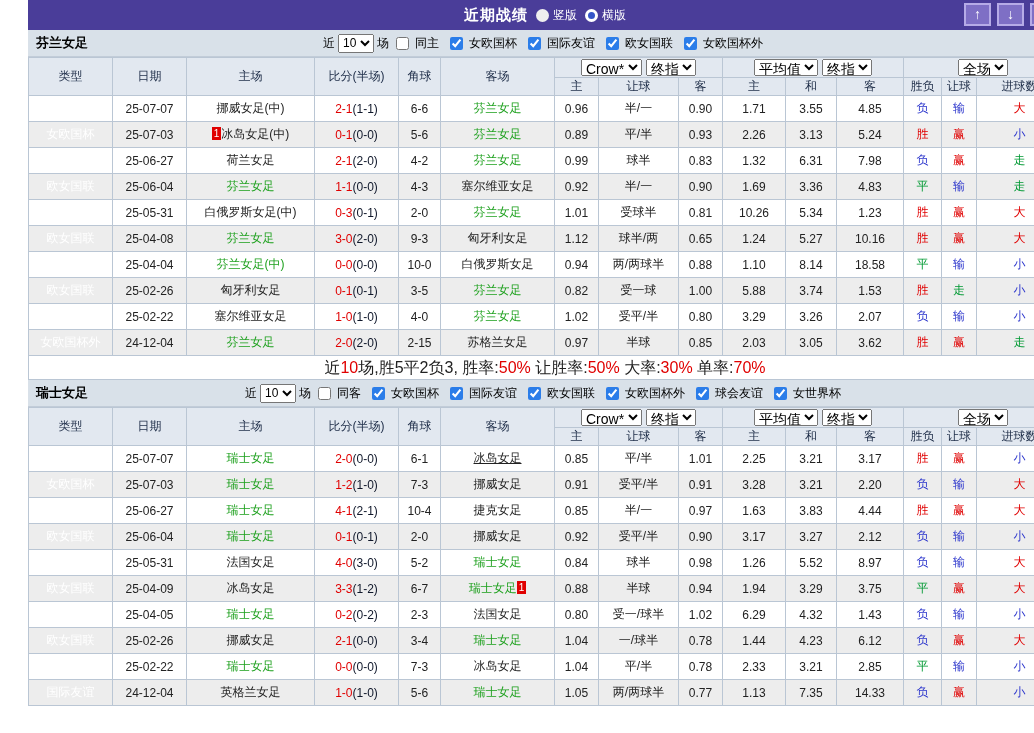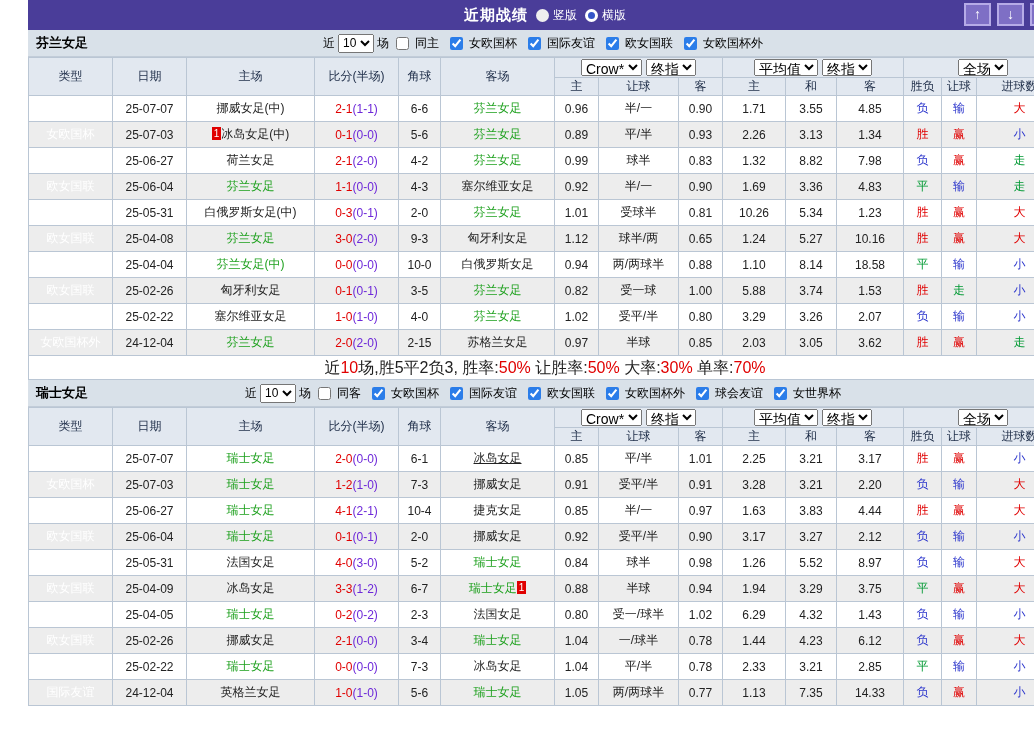--- a/index.html
+++ b/index.html
@@ -35,21 +35,21 @@
   tbody tr.even td{background:#ededed;}
   tbody tr.odd td{background:#fff;}
   tbody td.col-odds{background:#fbf5eb;margin-left:18px;}
   tbody td.col-avg{background:#e7f2f6;}
   td.type-cell{color:#fff;border-top-color:#fff;border-bottom-color:#fff;}
   tr:first-child td.type-cell{border-top-color:#bac6d4;}
   .t-orange{background:#ff7a00;} .t-blue{background:#4a64b2;} .t-crimson{background:#d01349;} .t-green{background:#1ea94d;}
   .c-red{color:#e00000;} .c-green{color:#009933;} .c-blue{color:#2b35cc;}
   .team-green{color:#1fa11f;}
   .team-underline{text-decoration:underline;cursor:pointer;}
-  .score-ft{color:#e00000;} .score-ht{color:#6d28d9;}
+  .score-ft{color:#e00000;} .score-ht{color:#0f172a;}
   .badge1{display:inline-block;background:#e00000;color:#fff;font-size:10px;line-height:13px;padding:0 2px;vertical-align:1px;}
 
   
   .summary{height:23px;line-height:23px;border:1px solid #bac6d4;border-top:none;text-align:center;font-size:16px;background:#fff;color:#222;}
   .summary .red{color:#e00000;}
 </style>
 </head>
 <body>
 
 <div class="window">
@@ -155,37 +155,37 @@
             <td>25-07-03</td>
             <td><span><span class="badge1">1</span><span>冰岛女足(中)</span></span></td>
             <td><span class="score-ft">0-1</span><span class="score-ht">(0-0)</span></td>
             <td>5-6</td>
             <td><span><span class="team-green ">芬兰女足</span></span></td>
             <td class="col-odds">0.89</td>
             <td class="col-odds">平/半</td>
             <td class="col-odds">0.93</td>
             <td class="col-avg">2.26</td>
             <td class="col-avg">3.13</td>
-            <td class="col-avg">1.34</td>
+            <td class="col-avg">5.24</td>
             <td class="c-red">胜</td>
             <td class="c-red">赢</td>
             <td class="c-blue">小</td>
           </tr>
           <tr class="odd">
             <td class="type-cell t-blue">国际友谊</td>
             <td>25-06-27</td>
             <td><span><span>荷兰女足</span></span></td>
             <td><span class="score-ft">2-1</span><span class="score-ht">(2-0)</span></td>
             <td>4-2</td>
             <td><span><span class="team-green ">芬兰女足</span></span></td>
             <td class="col-odds">0.99</td>
             <td class="col-odds">球半</td>
             <td class="col-odds">0.83</td>
             <td class="col-avg">1.32</td>
-            <td class="col-avg">8.82</td>
+            <td class="col-avg">6.31</td>
             <td class="col-avg">7.98</td>
             <td class="c-blue">负</td>
             <td class="c-red">赢</td>
             <td class="c-green">走</td>
           </tr>
           <tr class="even">
             <td class="type-cell t-crimson">欧女国联</td>
             <td>25-06-04</td>
             <td><span><span class="team-green ">芬兰女足</span></span></td>
             <td><span class="score-ft">1-1</span><span class="score-ht">(0-0)</span></td>

